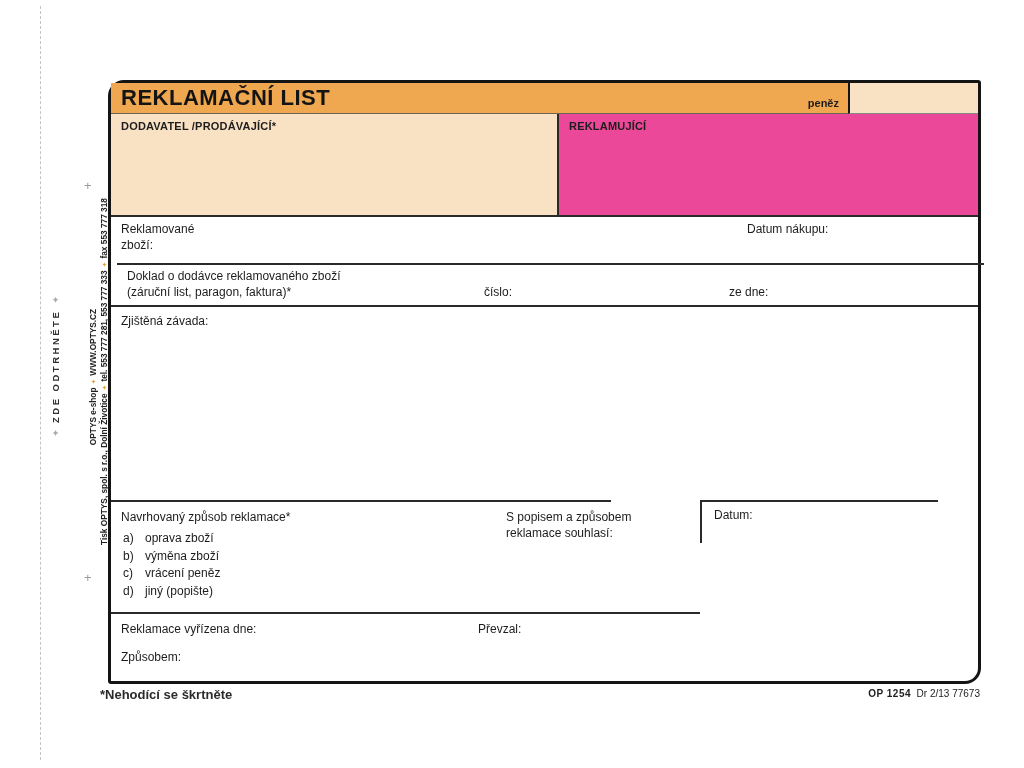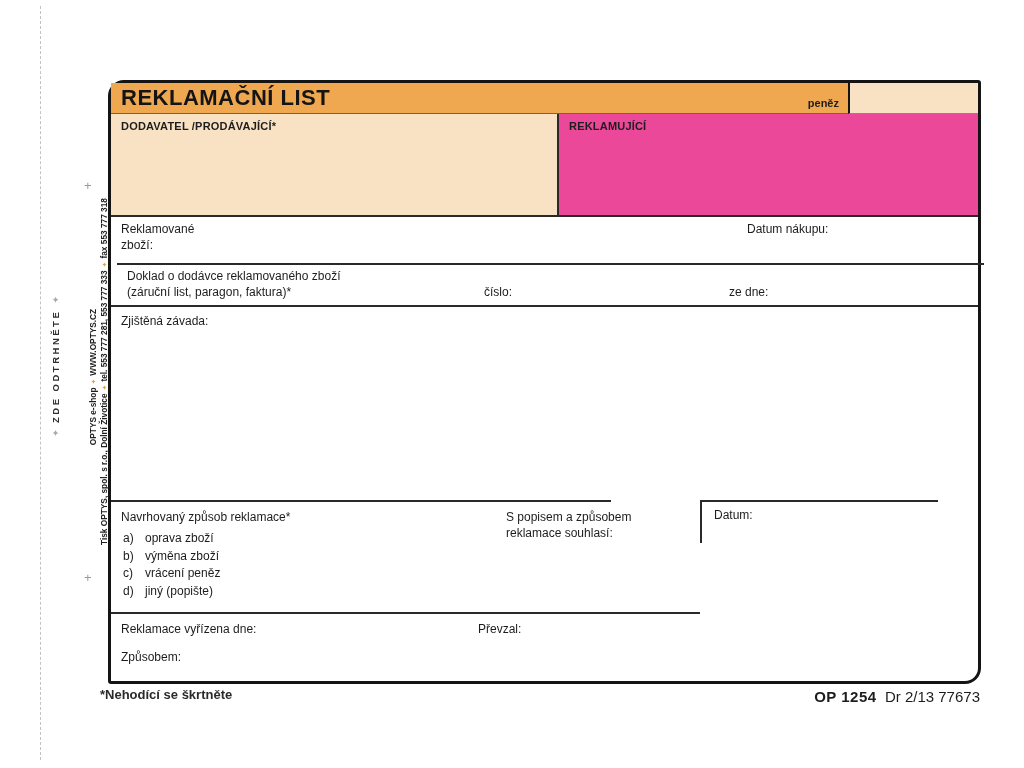--- a/index.html
+++ b/index.html
@@ -51,21 +51,21 @@
     border-top:1.5px solid #2a2a2a;border-left:2px solid #2a2a2a;}
   .lbl{position:absolute;font-size:12px;color:#1d1d1d;white-space:nowrap;}
   .method-list{position:absolute;left:12px;top:29px;font-size:12px;}
   .method-item{position:relative;height:17.5px;}
   .method-item .letter{display:inline-block;width:22px;}
   .sign-label{position:absolute;left:0;right:12px;bottom:7px;text-align:center;
     font-size:10.5px;font-style:italic;color:#1d1d1d;}
   
   .footnote{position:absolute;left:100px;top:687px;font-size:13px;font-weight:bold;color:#2a2a2a;}
   .print-code{position:absolute;left:780px;top:688px;width:200px;text-align:right;
-    font-size:15px;color:#1d1d1d;}
+    font-size:10px;color:#1d1d1d;}
   .print-code .b{font-weight:bold;letter-spacing:0.5px;}
 </style>
 </head>
 <body>
 
 <div id="page">
 
   <div class="perforation"></div>
   <div class="plus-mark" style="left:84px;top:179px;">+</div>
   <div class="plus-mark" style="left:84px;top:571px;">+</div>

